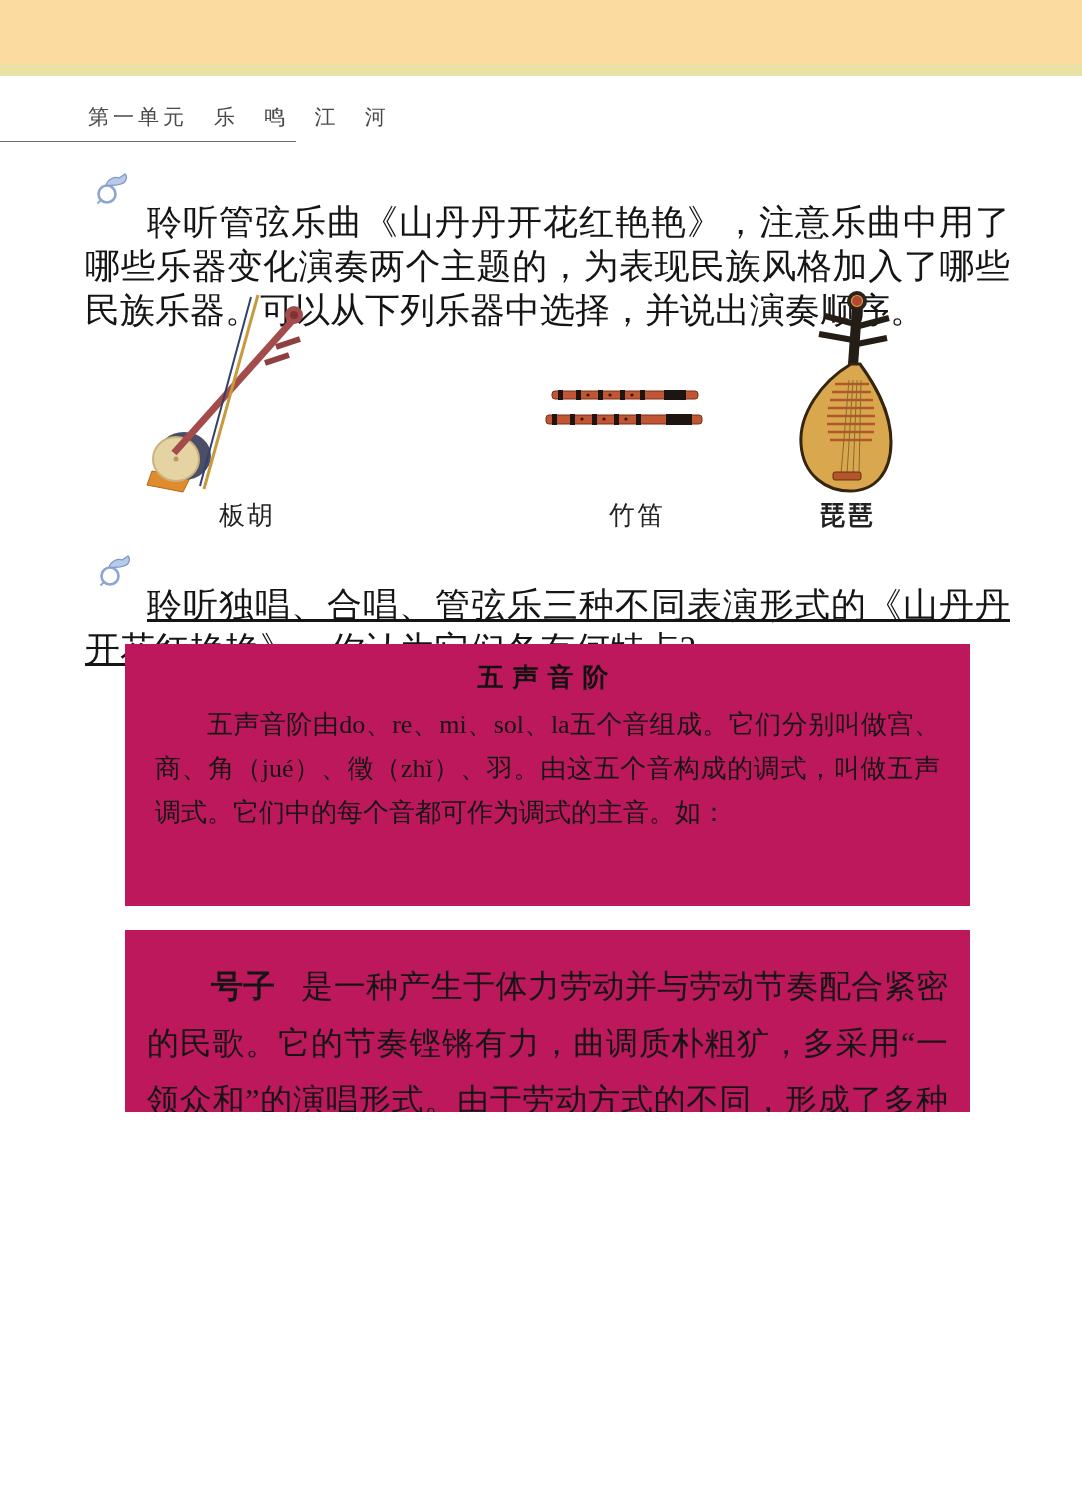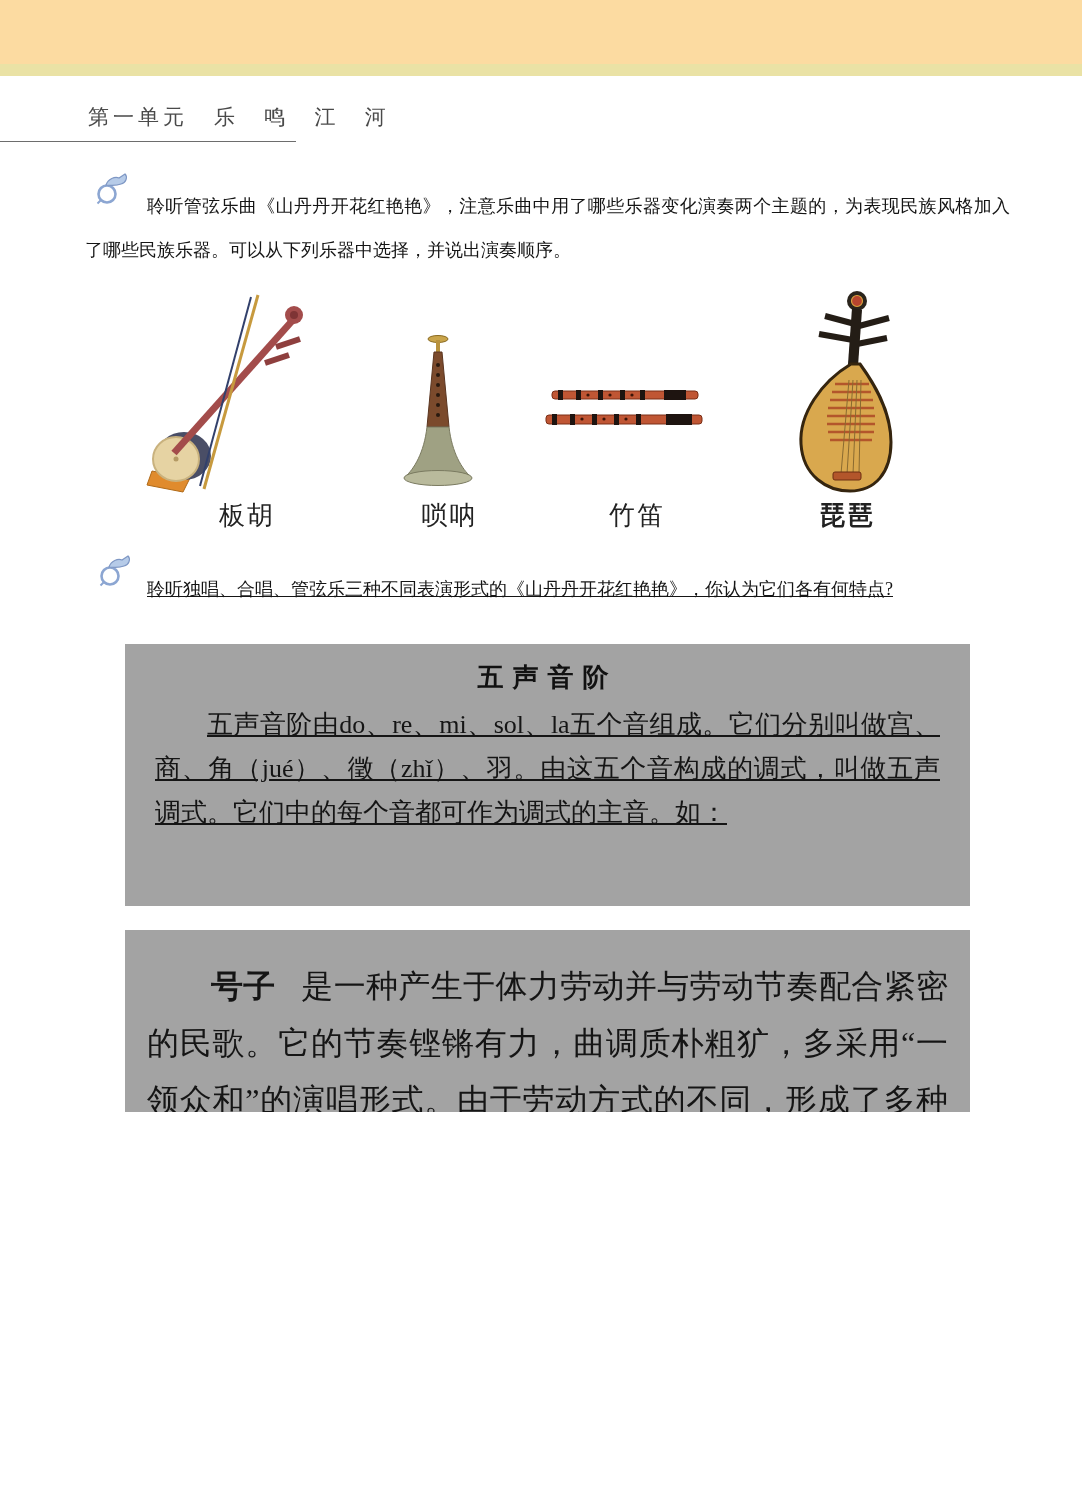--- a/index.html
+++ b/index.html
@@ -8,47 +8,47 @@
 
   .banner{position:absolute;left:0;top:0;width:1082px;height:64px;background:#FCDBA1;}
   .banner-strip{position:absolute;left:0;top:64px;width:1082px;height:12px;background:#EAE2A5;}
 
   .header{position:absolute;left:88px;top:103px;font-size:21px;color:#4a4a4a;
           font-family:"Liberation Serif",serif;}
   .header .unit{letter-spacing:4px;}
   .header .title{margin-left:26px;letter-spacing:12px;}
   .header-rule{position:absolute;left:0;top:141px;width:296px;height:1px;background:#6d6d6d;}
 
-  .para{position:absolute;left:85px;width:925px;font-size:18px;line-height:44px;
+  .para{position:absolute;left:85px;width:925px;font-size:35px;line-height:44px;
         text-align:justify;color:#151515;}
   .para1{top:166px;text-indent:62px;}
   .para2{top:549px;text-indent:62px;text-decoration:underline;}
   .horn{position:absolute;width:36px;height:34px;}
   .horn1{left:94px;top:172px;}
   .horn2{left:97px;top:554px;}
 
   .figure{position:absolute;top:288px;height:245px;}
   .figure svg{position:absolute;left:50%;transform:translateX(-50%);}
   .fig-label{position:absolute;bottom:0;left:12px;width:100%;text-align:center;
              font-size:26px;color:#222;letter-spacing:2px;}
   .fig-banhu{left:135px;width:200px;}
   .fig-banhu svg{bottom:40px;}
   .fig-suona{left:365px;width:145px;}
   .fig-suona svg{bottom:42px;}
   .fig-dizi{left:545px;width:160px;}
   .fig-dizi svg{bottom:42px;}
   .fig-pipa{left:760px;width:150px;font-weight:bold;}
   .fig-pipa svg{bottom:40px;}
 
-  .bluebox{position:absolute;left:125px;width:845px;background:#a3a3a3;box-sizing:border-box;}
+  .bluebox{position:absolute;left:125px;width:845px;background:#be185d;box-sizing:border-box;}
   .box1{top:644px;height:262px;padding:12px 30px 0 30px;}
   .box1 .box-title{text-align:center;font-family:"Liberation Sans",sans-serif;
         font-weight:700;font-size:26px;letter-spacing:9px;color:#111;margin:4px 0 8px 0;}
   .box1 .box-body{font-size:26px;line-height:44px;text-align:justify;text-indent:2em;
-        margin:0;color:#151515;text-decoration:underline;}
+        margin:0;color:#151515;}
   .scale-line{font-size:26px;line-height:44px;margin:0 0 0 2em;color:#151515;}
 
   .box2{top:930px;height:362px;padding:28px 22px 0 22px;display:flex;gap:36px;}
   .col{flex:1;font-size:32px;line-height:57px;text-align:justify;color:#151515;}
   .col p{margin:0;text-indent:2em;}
   .term{font-family:"Liberation Sans",sans-serif;font-weight:700;margin-right:0.8em;}
 
   .page-number{position:absolute;left:90px;top:1352px;font-size:42px;font-weight:700;
         font-family:"Liberation Serif",serif;color:#1a1a28;}
 </style>
@@ -82,36 +82,20 @@
       <line x1="136" y1="54" x2="160" y2="46" stroke="#8E3F3E" stroke-width="6"></line>
       <line x1="125" y1="70" x2="149" y2="62" stroke="#8E3F3E" stroke-width="6"></line>
       <circle cx="154" cy="22" r="9" fill="#A34C4B"></circle>
       <circle cx="154" cy="22" r="4" fill="#7E3435"></circle>
       <line x1="118" y1="2" x2="64" y2="196" stroke="#C79A3E" stroke-width="3"></line>
       <line x1="111" y1="4" x2="60" y2="193" stroke="#32406B" stroke-width="2"></line>
     </svg>
     <div class="fig-label">板胡</div>
   </div>
 
-  <div class="figure fig-suona">
-    <svg width="100" height="160" viewBox="0 0 100 160">
-      <ellipse cx="50" cy="8" rx="10" ry="3.5" fill="#C9A44A" stroke="#8a6a20" stroke-width="1"></ellipse>
-      <rect x="48" y="9" width="4" height="12" fill="#B8923D"></rect>
-      <path d="M46 21 L54 21 L61 96 L39 96 Z" fill="#7B4A2C" stroke="#5a3520" stroke-width="1"></path>
-      <circle cx="50" cy="34" r="2" fill="#2a1a10"></circle>
-        <circle cx="50" cy="44" r="2" fill="#2a1a10"></circle>
-      <circle cx="50" cy="54" r="2" fill="#2a1a10"></circle>
-        <circle cx="50" cy="64" r="2" fill="#2a1a10"></circle>
-      <circle cx="50" cy="74" r="2" fill="#2a1a10"></circle>
-        <circle cx="50" cy="84" r="2" fill="#2a1a10"></circle>
-      <path d="M39 96 C 36 122, 26 138, 17 146 L 83 146 C 74 138, 64 122, 61 96 Z" fill="#9FA183" stroke="#7a7a60" stroke-width="1"></path>
-      <ellipse cx="50" cy="147" rx="34" ry="7.5" fill="#B9BA9C" stroke="#7a7a60" stroke-width="1"></ellipse>
-    </svg>
-    <div class="fig-label">唢呐</div>
-  </div>
 
   <div class="figure fig-dizi">
     <svg width="170" height="120" viewBox="0 0 170 120">
       <g>
         <rect x="12" y="20" width="146" height="8" rx="3" fill="#C05634" stroke="#7a2e16" stroke-width="1"></rect>
         <rect x="18" y="19" width="5" height="10" fill="#1e1410"></rect>
           <rect x="36" y="19" width="5" height="10" fill="#1e1410"></rect>
         <rect x="58" y="19" width="5" height="10" fill="#1e1410"></rect>
           <rect x="80" y="19" width="5" height="10" fill="#1e1410"></rect>
         <rect x="100" y="19" width="5" height="10" fill="#1e1410"></rect>

